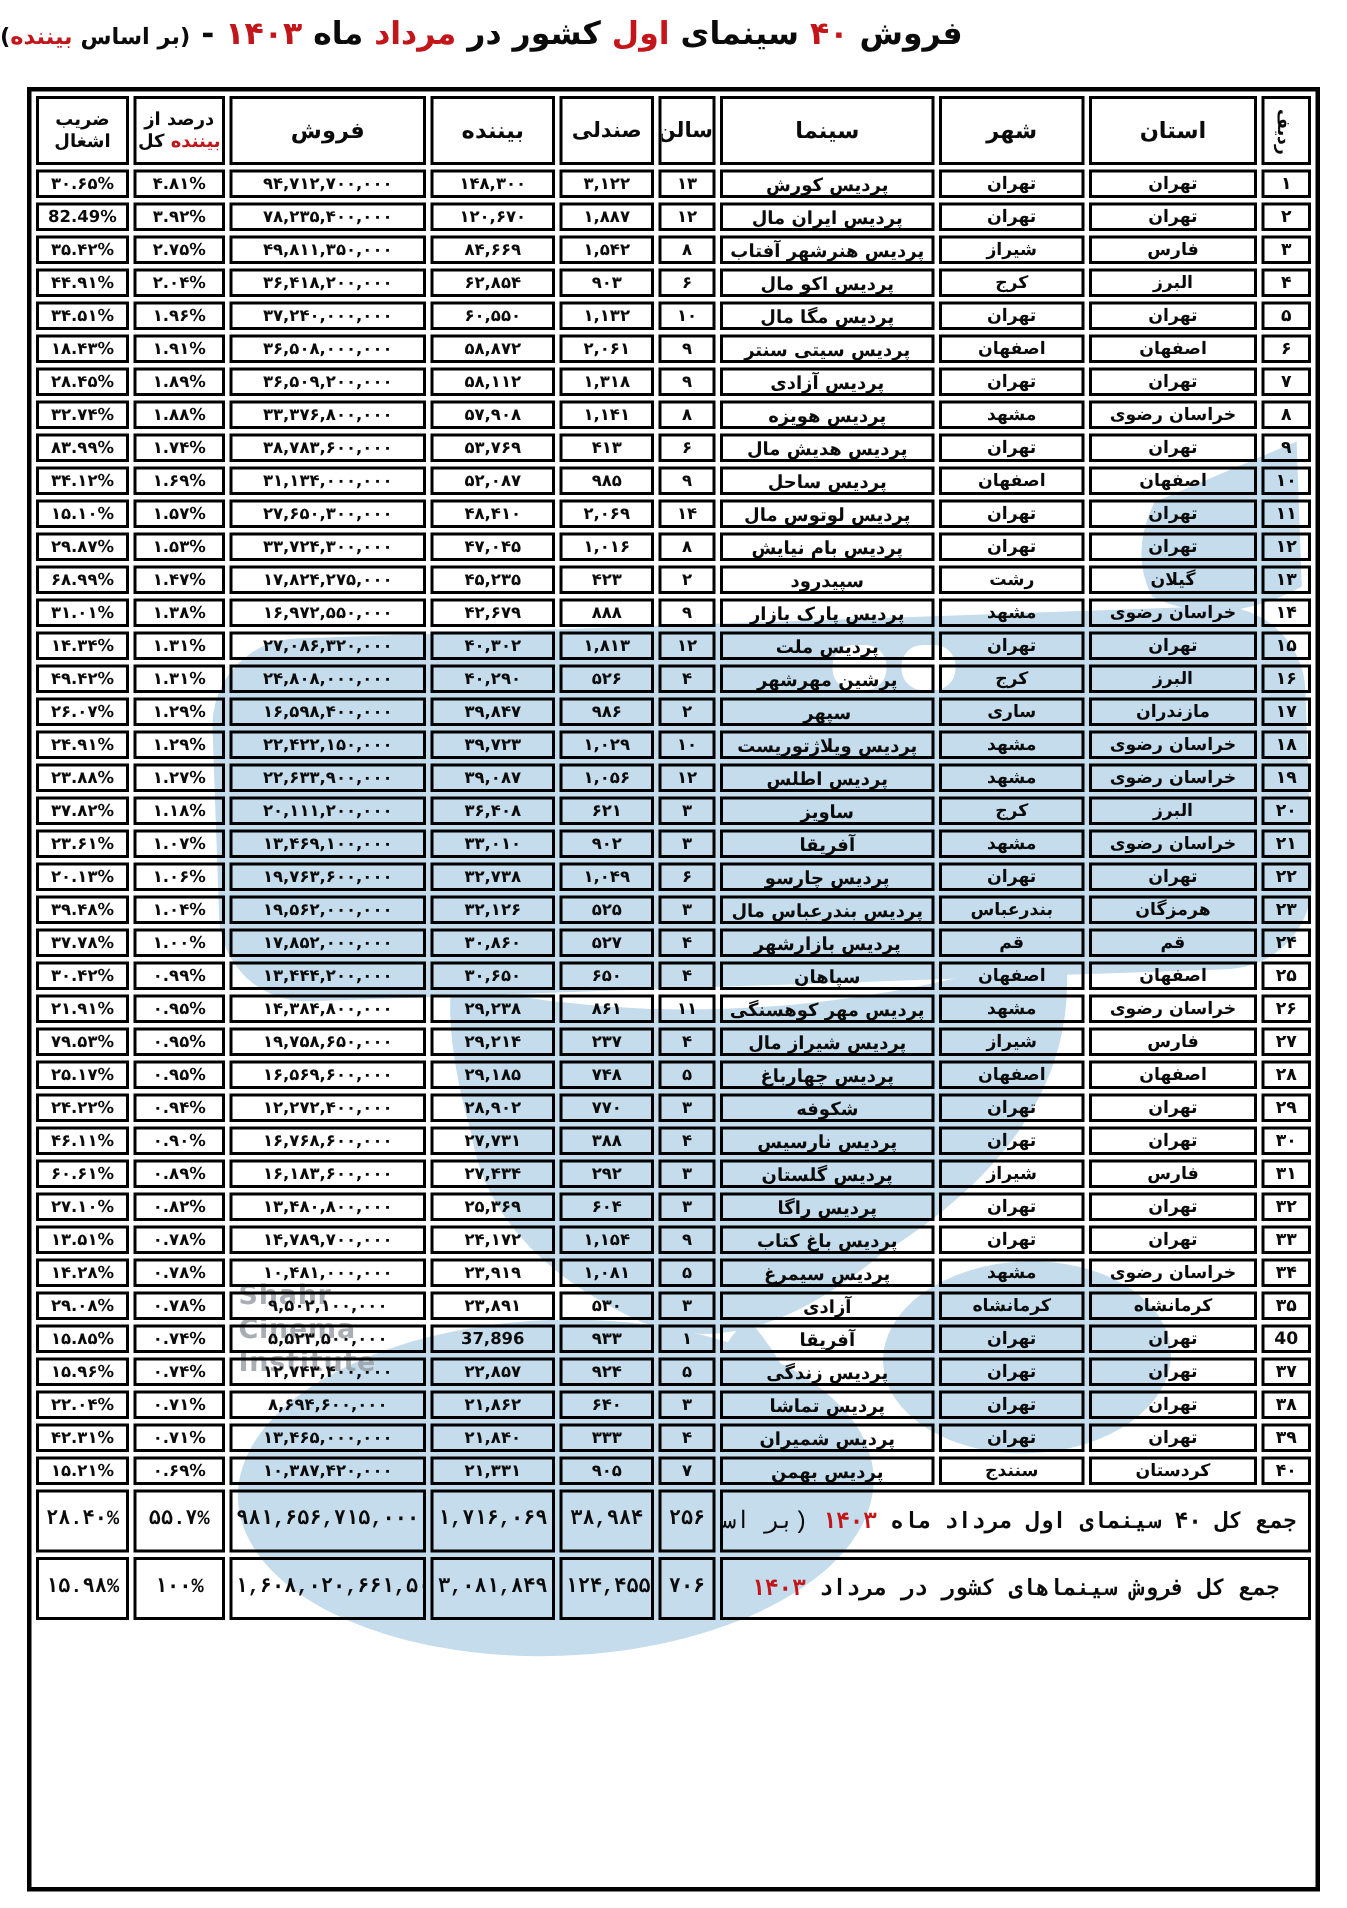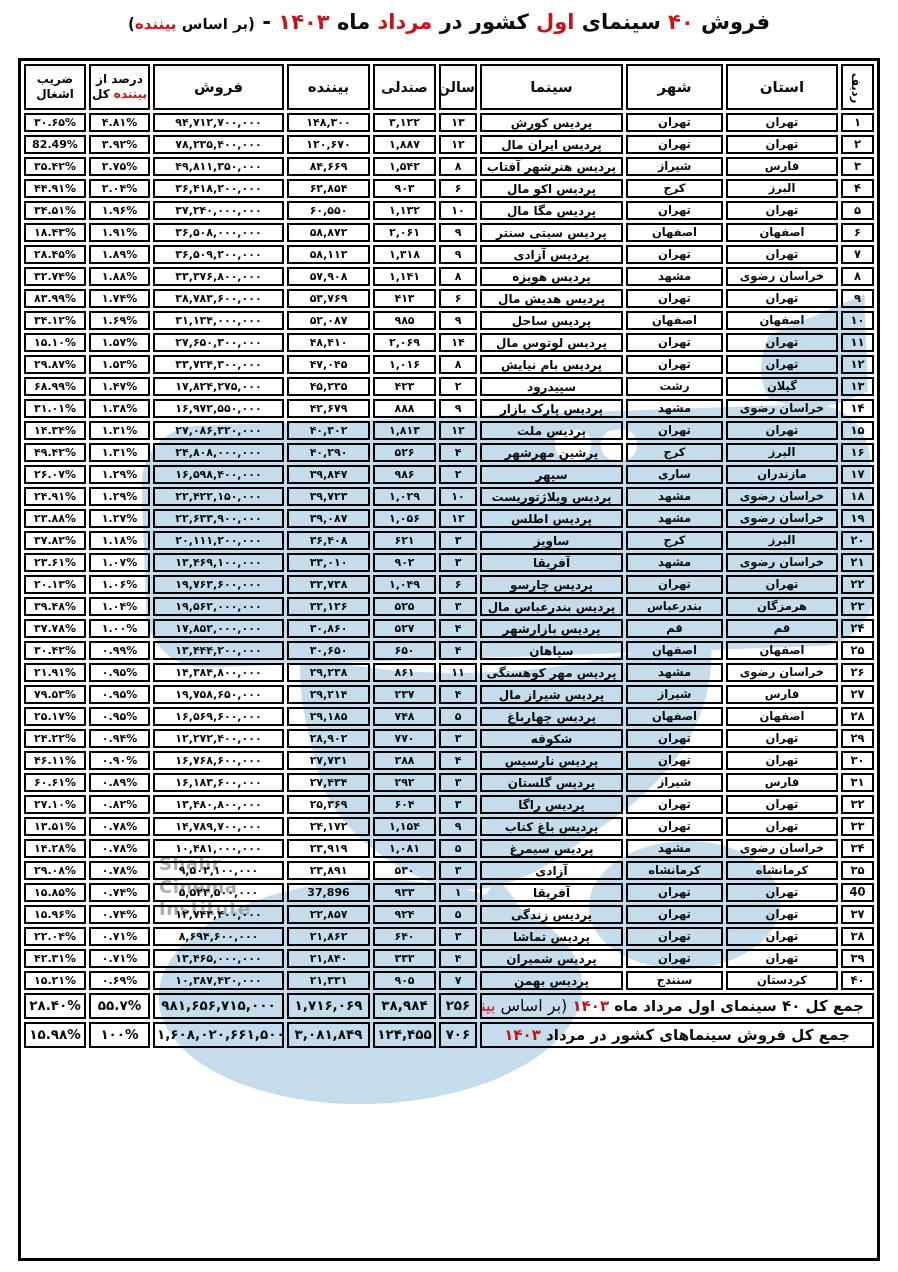--- a/index.html
+++ b/index.html
@@ -11,21 +11,21 @@
   *{margin:0;padding:0;box-sizing:border-box;}
   html,body{background:#ffffff;}
   body{
     width:898px;height:1272px;overflow:hidden;
     font-family:"DejaVu Sans","Liberation Sans",sans-serif;
     color:var(--ink);
   }
   .page{position:relative;width:898px;height:1272px;direction:rtl;}
   .title{
     position:absolute;top:10px;left:0;right:0;
-    text-align:center;font-size:21px;font-weight:bold;
+    text-align:left;font-size:21px;font-weight:bold;
     white-space:nowrap;direction:rtl;
   }
   .title .red{color:var(--red);}
   .title .small{font-size:15px;}
   .table-wrap{
     position:absolute;top:58px;right:18px;width:862px;height:1203px;
     border:3px solid #000;background:#fff;
   }
   .wm{position:absolute;inset:0;pointer-events:none;overflow:hidden;}
   .wm svg{display:block;width:100%;height:100%;}
@@ -47,21 +47,21 @@
     overflow:hidden;white-space:nowrap;
   }
   thead th{height:46px;font-size:15px;}
   th.h-small{font-size:14px;}
   th.h-two{font-size:12px;line-height:1.25;}
   th.h-two .l1,th.h-two .l2{display:block;}
   .rot{display:inline-block;transform:rotate(90deg);font-size:11.5px;}
   tbody td{height:19px;font-size:11.5px;line-height:1;padding:0 2px;}
   td.num{direction:ltr;font-size:11px;}
   td.cinema{font-size:12px;}
-  tr.sum td{height:26px;}
+  tr.sum td{height:42px;font-family:Liberation Mono, monospace;}
   tr.sum td.num{font-size:13.5px;}
   td.sum-label{font-size:15px;padding:0 8px;}
   td.sum-label .note{font-size:16px;font-weight:normal;}
   .red{color:var(--red);}
 </style>
 </head>
 <body>
 
 <div class="page">
 

